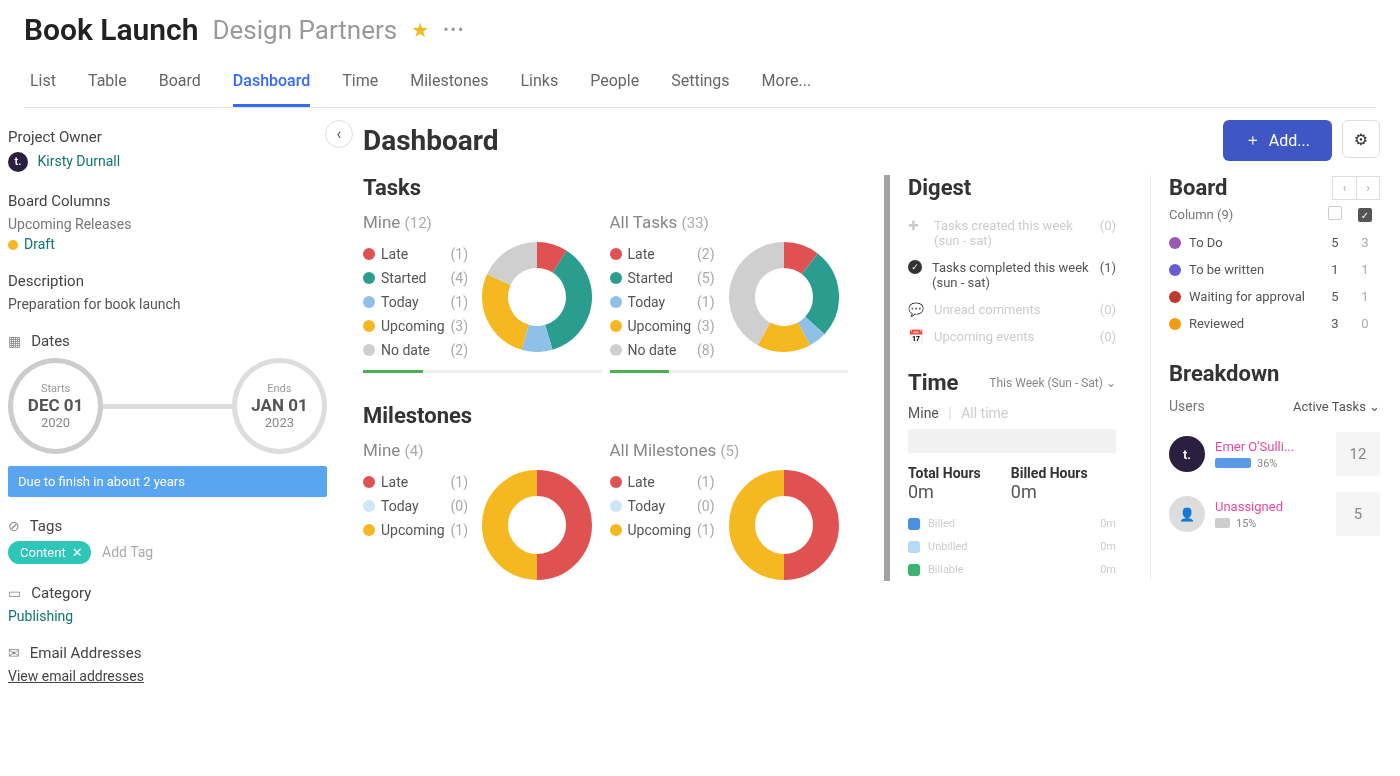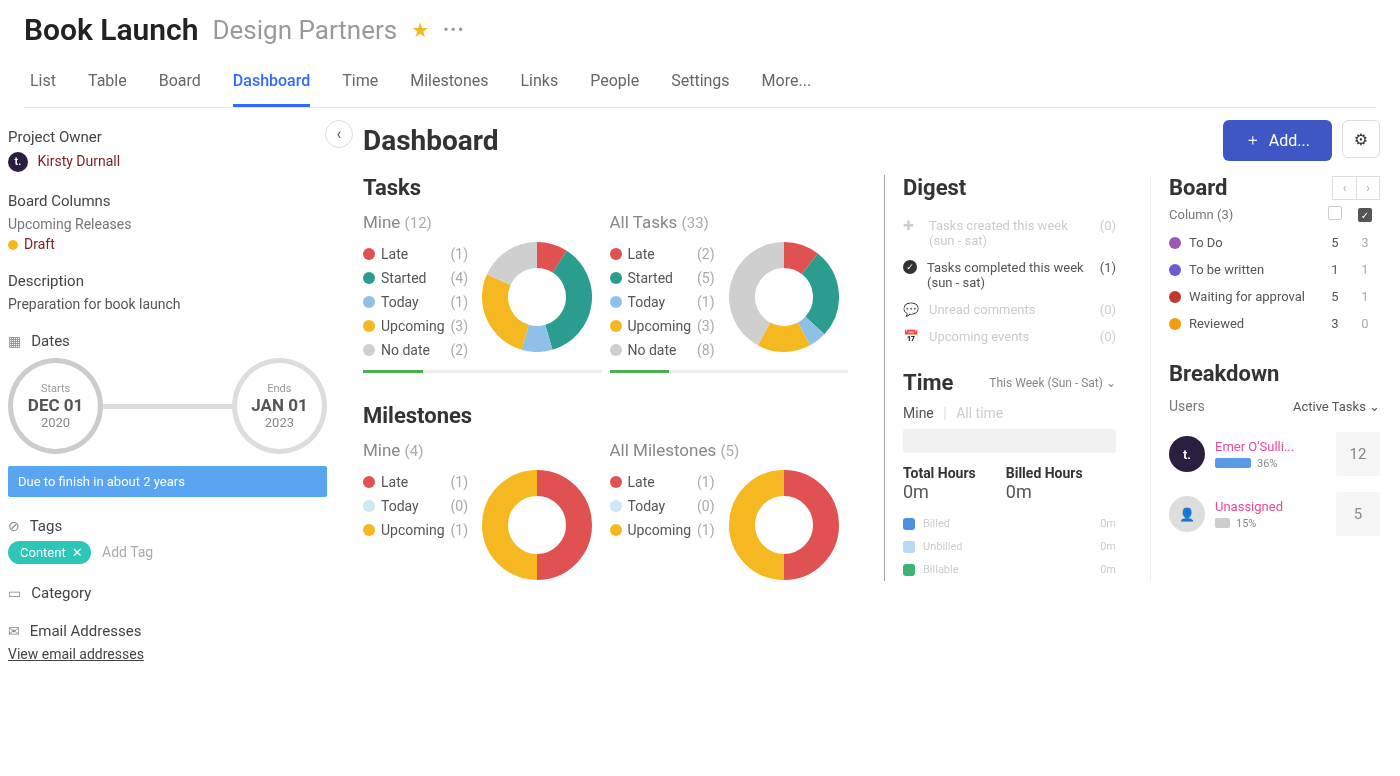--- a/index.html
+++ b/index.html
@@ -21,21 +21,21 @@
 
 .main { display: flex; height: calc(100% - 100px); }
 .sidebar { width: 340px; padding: 20px 12px 20px 8px; overflow-y: auto; font-size: 14px; color: #555; }
 .content { flex: 1; padding: 16px 0 16px 24px; position: relative; }
 
 
 .sb-section { margin-bottom: 20px; }
 .sb-label { color: #444; font-size: 15px; margin-bottom: 6px; display: flex; align-items: center; gap: 10px; }
 .sb-sub { color: #777; margin-bottom: 4px; }
 .avatar-t { width: 20px; height: 20px; border-radius: 50%; background: #2a1f3e; display: inline-block; color: white; font-size: 11px; text-align: center; line-height: 20px; font-weight: 600; margin-right: 6px; vertical-align: middle; }
-.link { color: #7f1d1d; cursor: pointer; }
+.link { color: #0f766e; cursor: pointer; }
 .dot { width: 10px; height: 10px; border-radius: 50%; display: inline-block; margin-right: 6px; vertical-align: middle; }
 .dot.yellow { background: #f5b820; }
 .dates-row { display: flex; align-items: center; margin-top: 8px; }
 .date-circle { width: 96px; height: 96px; border-radius: 50%; border: 5px solid #ddd; display: flex; flex-direction: column; align-items: center; justify-content: center; }
 .date-circle.start { border-color: #ccc; }
 .date-circle .lbl { font-size: 11px; color: #999; }
 .date-circle .md { font-size: 17px; font-weight: 700; color: #555; }
 .date-circle .yr { font-size: 13px; color: #888; }
 .date-line { width: 130px; height: 5px; background: #ddd; }
 .deadline-bar { background: #5aa5f2; color: white; padding: 8px 10px; font-size: 13px; margin-top: 12px; border-radius: 2px; }
@@ -53,21 +53,21 @@
 .gear-btn { width: 38px; height: 38px; border: 1px solid #ddd; border-radius: 6px; display: flex; align-items: center; justify-content: center; cursor: pointer; font-size: 16px; }
 
 .sub-tabs { display: flex; gap: 28px; margin-top: 28px; border-bottom: 1px solid transparent; }
 .sub-tabs .stab { padding: 6px 0 12px; color: #777; cursor: pointer; font-size: 16px; }
 .sub-tabs .stab.active { color: #3369ff; border-bottom: 3px solid #3369ff; font-weight: 600; }
 
 
 .cards { display: flex; gap: 16px; margin-top: 18px; }
 .col { padding-right: 20px; }
 .col.tasks { width: 505px; }
-.col.mid { width: 250px; border-left: 1px solid #a3a3a3; padding-left: 18px; padding-right: 18px; }
+.col.mid { width: 250px; border-left: 6px solid #a3a3a3; padding-left: 18px; padding-right: 18px; }
 .col.right { width: 250px; border-left: 1px solid #eee; padding-left: 18px; }
 
 .card-title { font-size: 22px; font-weight: 700; color: #333; margin-bottom: 12px; }
 .sub-title { font-size: 17px; color: #888; margin-bottom: 10px; }
 .sub-title .cnt { color: #aaa; font-size: 15px; }
 
 .task-half { display: flex; gap: 8px; }
 .task-pane { flex: 1; }
 .legend { font-size: 14px; }
 .legend-row { display: flex; align-items: center; gap: 6px; padding: 4px 0; color: #555; }
@@ -212,20 +212,21 @@
               <span class="x">✕</span>
             </span>
         <span class="add-tag">Add Tag</span>
       </div>
     </div>
     <div class="sb-section">
       <div class="sb-label">
             <span class="sb-icon">▭</span>
             <span>Category</span>
           </div>
+      <div class="link">Publishing</div>
     </div>
     <div class="sb-section">
       <div class="sb-label">
             <span class="sb-icon">✉</span>
             <span>Email Addresses</span>
           </div>
       <div class="view-emails">View email addresses</div>
     </div>
   </div>
 
@@ -459,21 +460,21 @@
       <div class="col right">
         <div class="board-head">
           <div class="card-title" style="margin-bottom:0;">Board</div>
           <div class="board-nav">
             <div class="bn">‹</div>
             <div class="bn">›</div>
           </div>
         </div>
         <div class="board-table">
           <div class="hd">
-            <div class="h1">Column (3)</div>
+            <div class="h1">Column (9)</div>
             <div class="h2"><span class="sq-empty"></span></div>
             <div class="h3"><span class="sq-check">✓</span></div>
           </div>
           <div id="board-rows">
                 <div class="board-row">
     <div class="c1">
                     <span class="bdot" style="background:#9b59b6"></span>
                     <span>To Do</span>
                   </div>
     <div class="c2">5</div>

